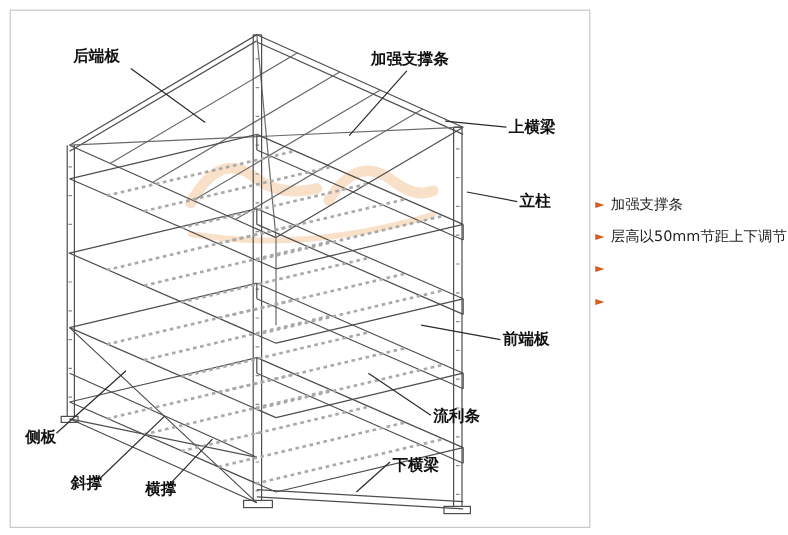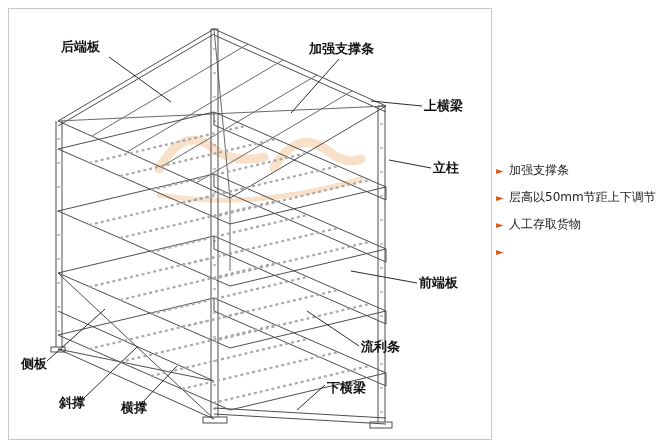--- a/index.html
+++ b/index.html
@@ -175,20 +175,19 @@
     <div class="feat">
       <span class="bullet">►</span>
       <span class="ftext">加强支撑条</span>
     </div>
     <div class="feat">
       <span class="bullet">►</span>
       <span class="ftext">层高以50mm节距上下调节</span>
     </div>
     <div class="feat">
       <span class="bullet">►</span>
-      <span class="ftext">人工存取货物</span>
     </div>
     <div class="feat">
       <span class="bullet">►</span>
     </div>
   </div>
 
 </div>
 
 </body></html>

